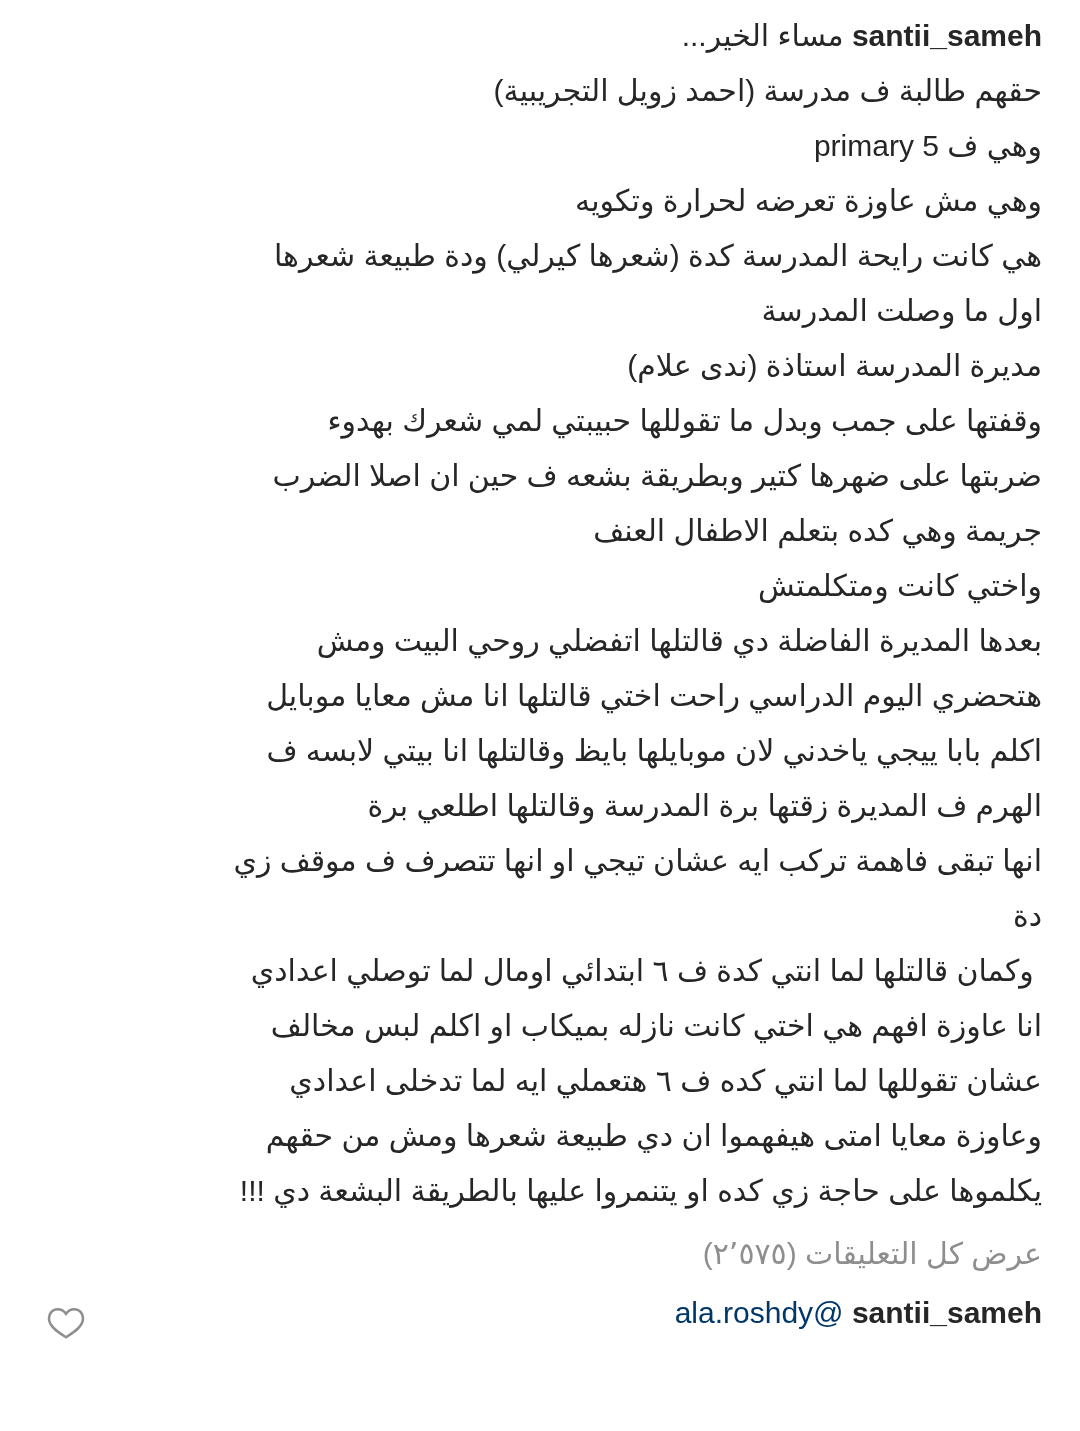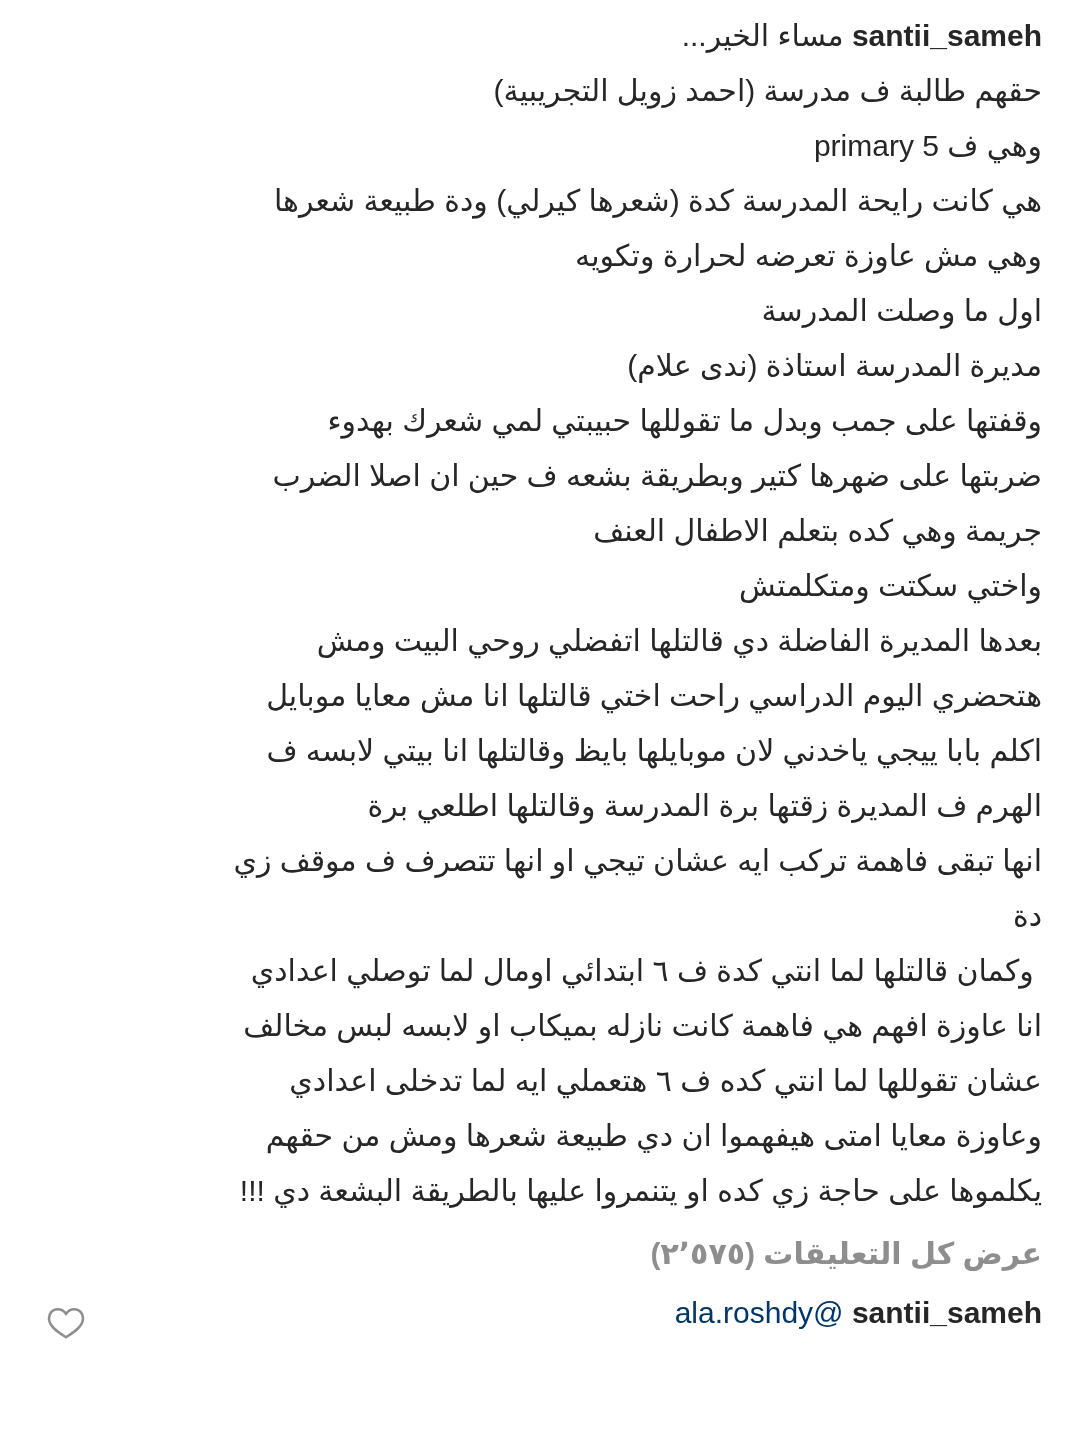--- a/index.html
+++ b/index.html
@@ -28,21 +28,20 @@
   }
   .username {
     font-weight: 700;
     unicode-bidi: isolate;
   }
   .view-comments {
     color: var(--c-muted, #8e8e8e);
     line-height: 55px;
     margin-top: 8px;
     cursor: pointer;
-    font-weight: bold;
   }
   .comment-row {
     display: flex;
     flex-direction: row;          
     justify-content: space-between;
     align-items: center;
     line-height: 55px;
     margin-top: 4px;
     padding-left: 9px;
   }
@@ -72,36 +71,36 @@
 <div class="post">
 
   <div class="caption">
     <div class="caption-line first">
       <span class="username">santii_sameh</span>
       <span>مساء الخير...</span>
     </div>
     <div>
         <div class="caption-line">حقهم طالبة ف مدرسة (احمد زويل التجريبية)</div>
         <div class="caption-line">وهي ف primary 5</div>
+        <div class="caption-line">وهي مش عاوزة تعرضه لحرارة وتكويه</div>
         <div class="caption-line">هي كانت رايحة المدرسة كدة (شعرها كيرلي) ودة طبيعة شعرها</div>
-        <div class="caption-line">وهي مش عاوزة تعرضه لحرارة وتكويه</div>
         <div class="caption-line">اول ما وصلت المدرسة</div>
         <div class="caption-line">مديرة المدرسة استاذة (ندى علام)</div>
         <div class="caption-line">وقفتها على جمب وبدل ما تقوللها حبيبتي لمي شعرك بهدوء</div>
         <div class="caption-line">ضربتها على ضهرها كتير وبطريقة بشعه ف حين ان اصلا الضرب</div>
         <div class="caption-line">جريمة وهي كده بتعلم الاطفال العنف</div>
-        <div class="caption-line">واختي سكتت ومتكلمتش</div>
+        <div class="caption-line">واختي كانت ومتكلمتش</div>
         <div class="caption-line">بعدها المديرة الفاضلة دي قالتلها اتفضلي روحي البيت ومش</div>
         <div class="caption-line">هتحضري اليوم الدراسي راحت اختي قالتلها انا مش معايا موبايل</div>
         <div class="caption-line">اكلم بابا ييجي ياخدني لان موبايلها بايظ وقالتلها انا بيتي لابسه ف</div>
         <div class="caption-line">الهرم ف المديرة زقتها برة المدرسة وقالتلها اطلعي برة</div>
         <div class="caption-line">انها تبقى فاهمة تركب ايه عشان تيجي او انها تتصرف ف موقف زي</div>
         <div class="caption-line">دة</div>
         <div class="caption-line"> وكمان قالتلها لما انتي كدة ف ٦ ابتدائي اومال لما توصلي اعدادي</div>
-        <div class="caption-line">انا عاوزة افهم هي فاهمة كانت نازله بميكاب او لابسه لبس مخالف</div>
+        <div class="caption-line">انا عاوزة افهم هي اختي كانت نازله بميكاب او اكلم لبس مخالف</div>
         <div class="caption-line">عشان تقوللها لما انتي كده ف ٦ هتعملي ايه لما تدخلى اعدادي</div>
         <div class="caption-line">وعاوزة معايا امتى هيفهموا ان دي طبيعة شعرها ومش من حقهم</div>
         <div class="caption-line">يكلموها على حاجة زي كده او يتنمروا عليها بالطريقة البشعة دي !!!</div>
       </div>
   </div>
 
   <div class="view-comments">عرض كل التعليقات (٢٬٥٧٥)</div>
 
   <div class="comment-row">
     <div class="comment-text">

